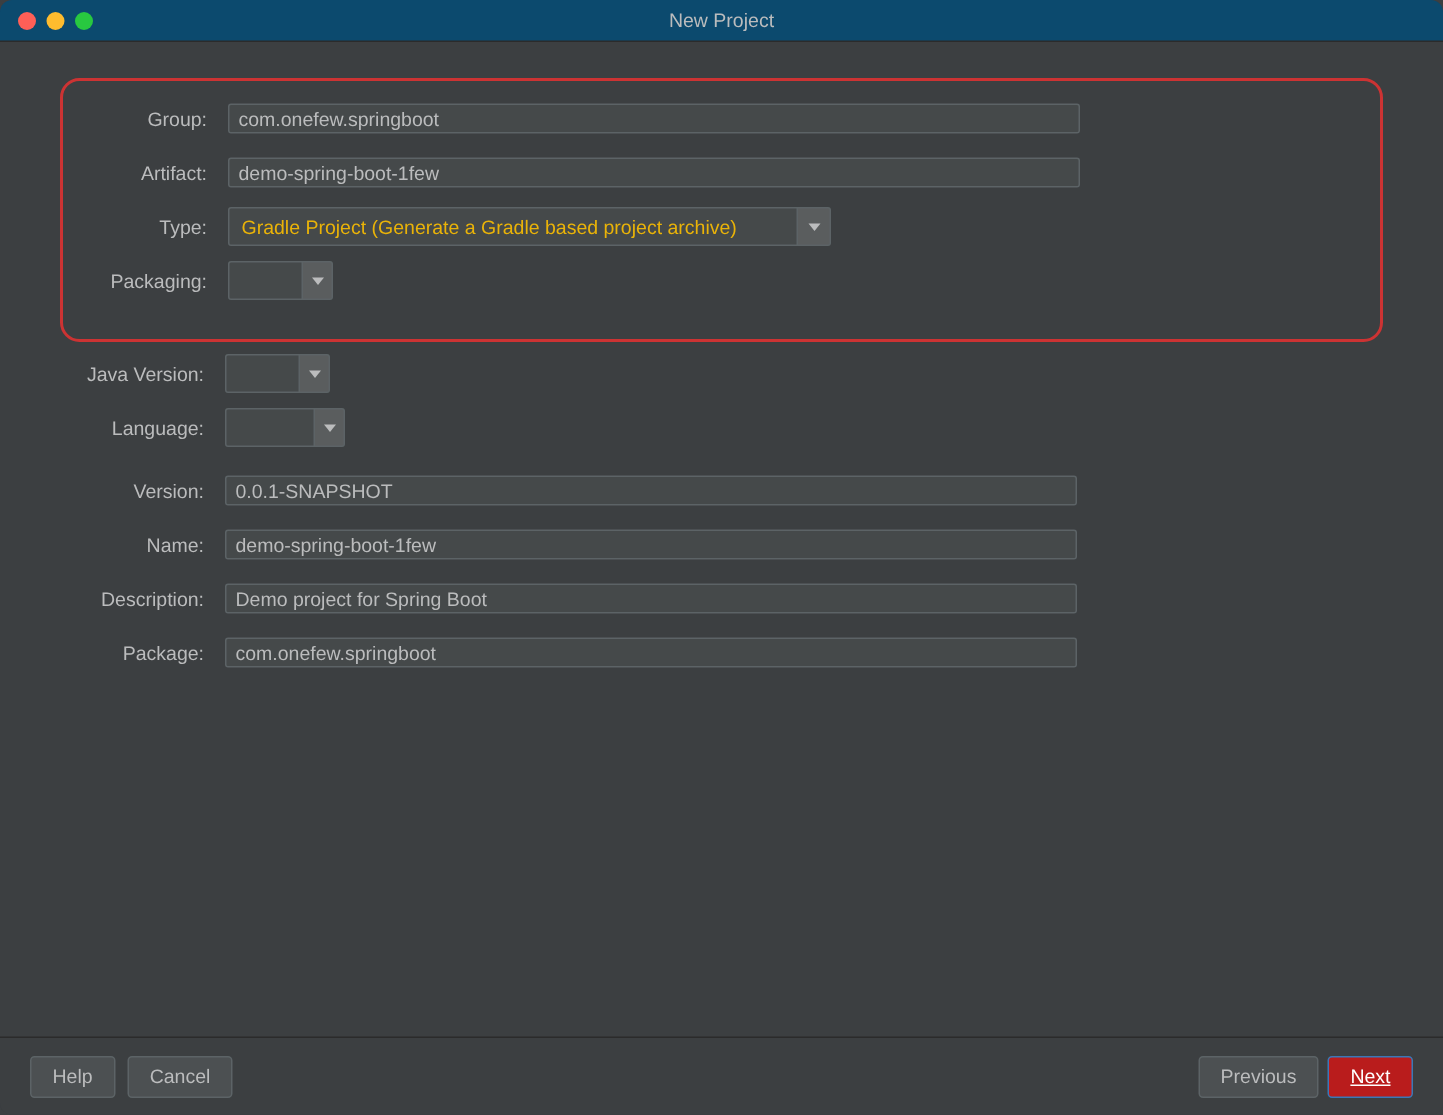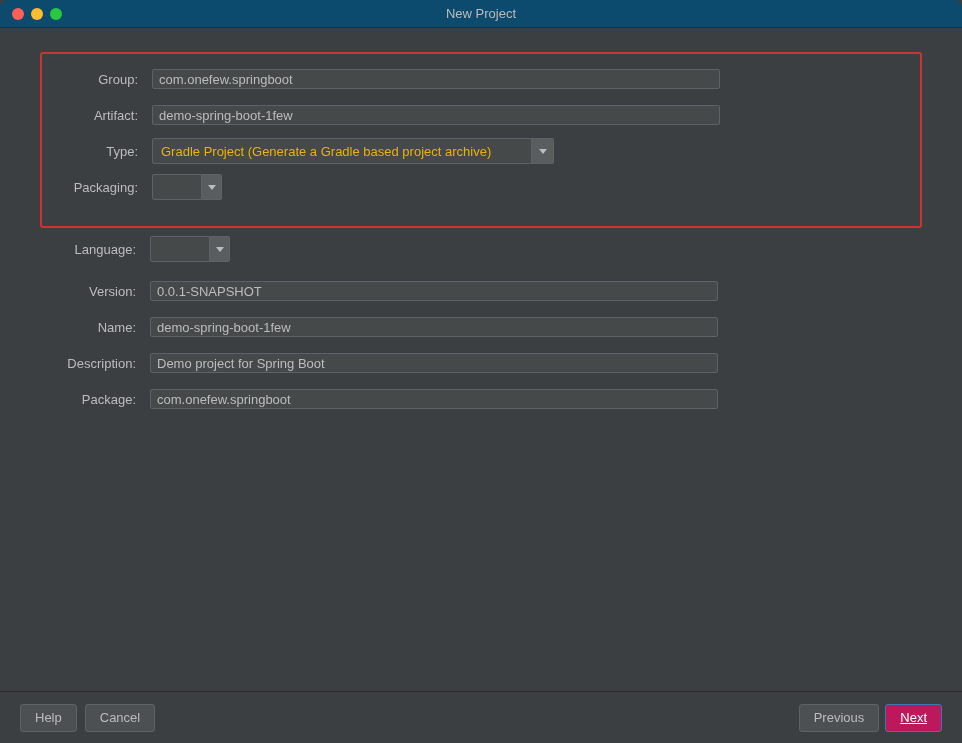--- a/index.html
+++ b/index.html
@@ -71,21 +71,21 @@
       flex: 1;
       padding: 24px 40px 16px 40px;
       display: flex;
       flex-direction: column;
       gap: 0;
     }
 
     
     .red-section {
       border: 2px solid #cc3333;
-      border-radius: 3px;
+      border-radius: 13px;
       padding: 12px 16px 12px 0;
       margin-bottom: 8px;
     }
 
     .form-row {
       display: flex;
       align-items: center;
       margin-bottom: 10px;
       min-height: 26px;
     }
@@ -215,21 +215,21 @@
       align-items: center;
       justify-content: center;
     }
 
     .btn-default {
       background: #4c5052;
       color: #bbbcbd;
     }
 
     .btn-primary {
-      background: #be185d;
+      background: #b91c1c;
       border-color: #3a78b7;
       color: #ffffff;
       text-decoration: underline;
     }
 
     .chevron-down {
       display: inline-block;
       width: 0;
       height: 0;
       border-left: 4px solid transparent;
@@ -290,20 +290,33 @@
             <option>Jar</option>
           </select>
           <div class="select-arrow-btn-small">
             <span class="chevron-down"></span>
           </div>
         </div>
       </div>
 
     </div>
 
+    <div class="form-row">
+      <span class="form-label">Java Version:</span>
+      <div class="select-wrapper">
+        <select class="select-small">
+          <option>1.8</option>
+          <option>11</option>
+          <option>17</option>
+        </select>
+        <div class="select-arrow-btn-small">
+          <span class="chevron-down"></span>
+        </div>
+      </div>
+    </div>
 
     <div class="form-row">
       <span class="form-label">Language:</span>
       <div class="select-wrapper">
         <select class="select-small">
           <option>Java</option>
           <option>Kotlin</option>
           <option>Groovy</option>
         </select>
         <div class="select-arrow-btn-small">

